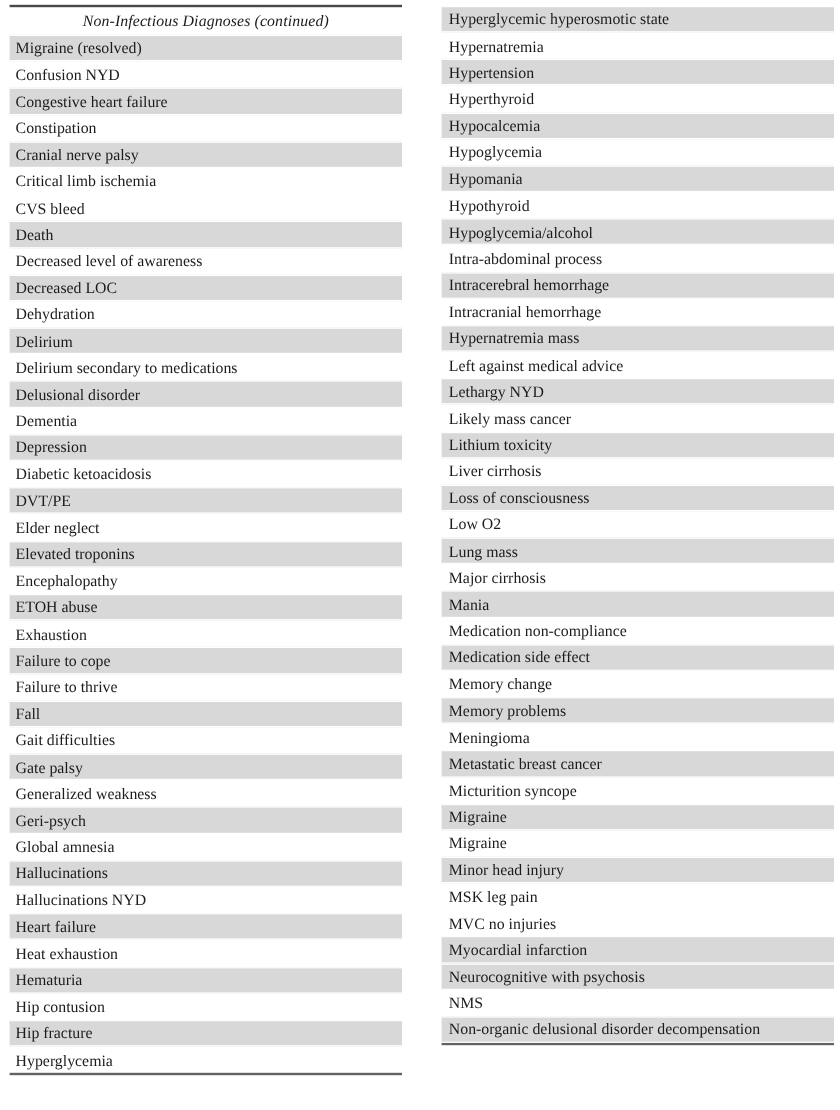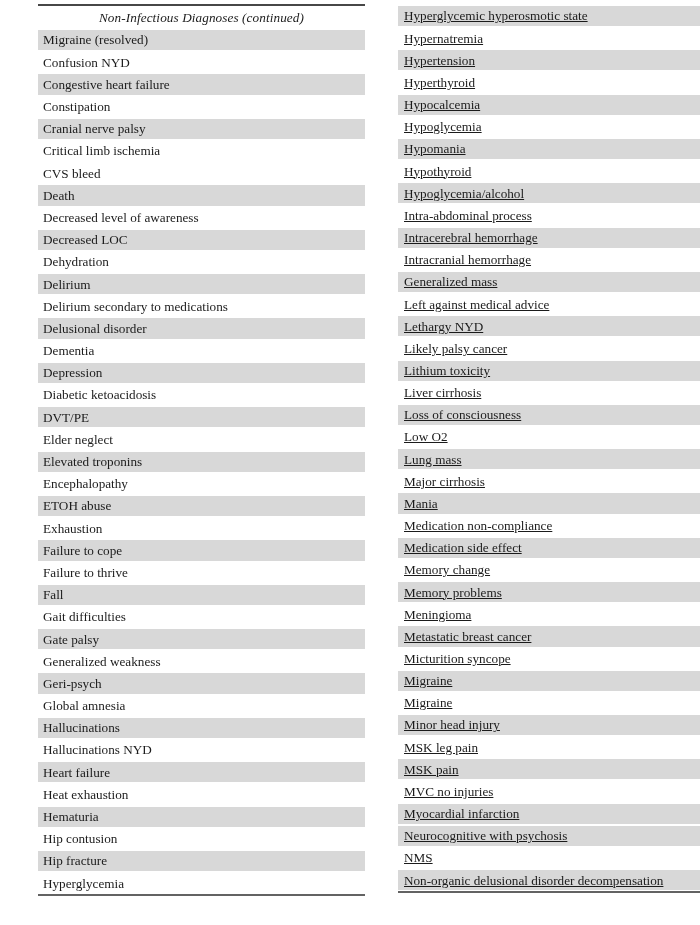--- a/index.html
+++ b/index.html
@@ -16,37 +16,35 @@
     height: 925px;
     background: var(--page-bg);
     font-family: "Liberation Serif", "DejaVu Serif", serif;
     color: var(--text-color);
     position: relative;
     overflow: hidden;
   }
   .page {
     position: absolute;
     inset: 0;
-    margin-left: 30px;
   }
   .col {
     position: absolute;
     width: 327px;
   }
   .col-left {
     left: 8px;
     top: 4px;
     border-top: 2px solid var(--top-rule);
     border-bottom: 2px solid var(--bottom-rule);
   }
   .col-right {
     left: 368px;
     top: 5px;
     border-bottom: 2px solid var(--bottom-rule);
-    text-decoration: underline;
   }
   .col-header {
     height: 23px;
     display: flex;
     align-items: center;
     justify-content: center;
     font-style: italic;
     font-size: 13.2px;
     letter-spacing: 0.1px;
   }
@@ -122,43 +120,42 @@
         <div class="row shaded">Hypertension</div>
         <div class="row">Hyperthyroid</div>
         <div class="row shaded">Hypocalcemia</div>
         <div class="row">Hypoglycemia</div>
         <div class="row shaded">Hypomania</div>
         <div class="row">Hypothyroid</div>
         <div class="row shaded">Hypoglycemia/alcohol</div>
         <div class="row">Intra-abdominal process</div>
         <div class="row shaded">Intracerebral hemorrhage</div>
         <div class="row">Intracranial hemorrhage</div>
-        <div class="row shaded">Generalized mass</div>
+        <div class="row shaded">Hypernatremia mass</div>
         <div class="row">Left against medical advice</div>
         <div class="row shaded">Lethargy NYD</div>
-        <div class="row">Likely palsy cancer</div>
+        <div class="row">Likely mass cancer</div>
         <div class="row shaded">Lithium toxicity</div>
         <div class="row">Liver cirrhosis</div>
         <div class="row shaded">Loss of consciousness</div>
         <div class="row">Low O2</div>
         <div class="row shaded">Lung mass</div>
         <div class="row">Major cirrhosis</div>
         <div class="row shaded">Mania</div>
         <div class="row">Medication non-compliance</div>
         <div class="row shaded">Medication side effect</div>
         <div class="row">Memory change</div>
         <div class="row shaded">Memory problems</div>
         <div class="row">Meningioma</div>
         <div class="row shaded">Metastatic breast cancer</div>
         <div class="row">Micturition syncope</div>
         <div class="row shaded">Migraine</div>
         <div class="row">Migraine</div>
         <div class="row shaded">Minor head injury</div>
         <div class="row">MSK leg pain</div>
-        <div class="row shaded">MSK pain</div>
         <div class="row">MVC no injuries</div>
         <div class="row shaded">Myocardial infarction</div>
         <div class="row shaded">Neurocognitive with psychosis</div>
         <div class="row">NMS</div>
         <div class="row shaded">Non-organic delusional disorder decompensation</div>
       </div>
   </div>
 </div>
 
 </body></html>

